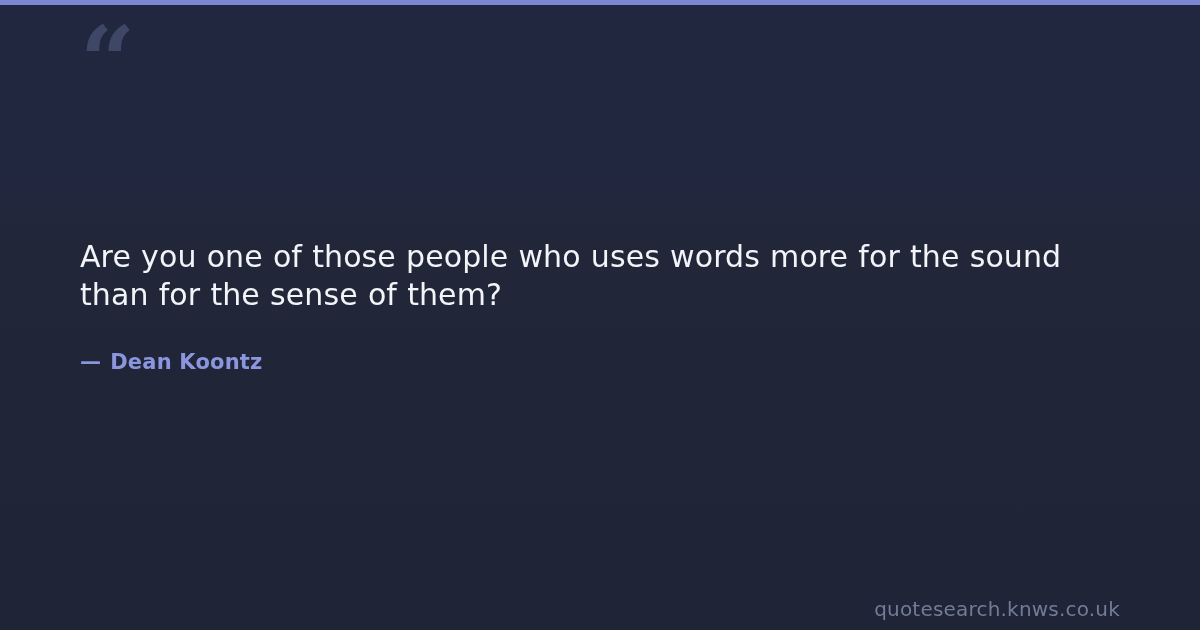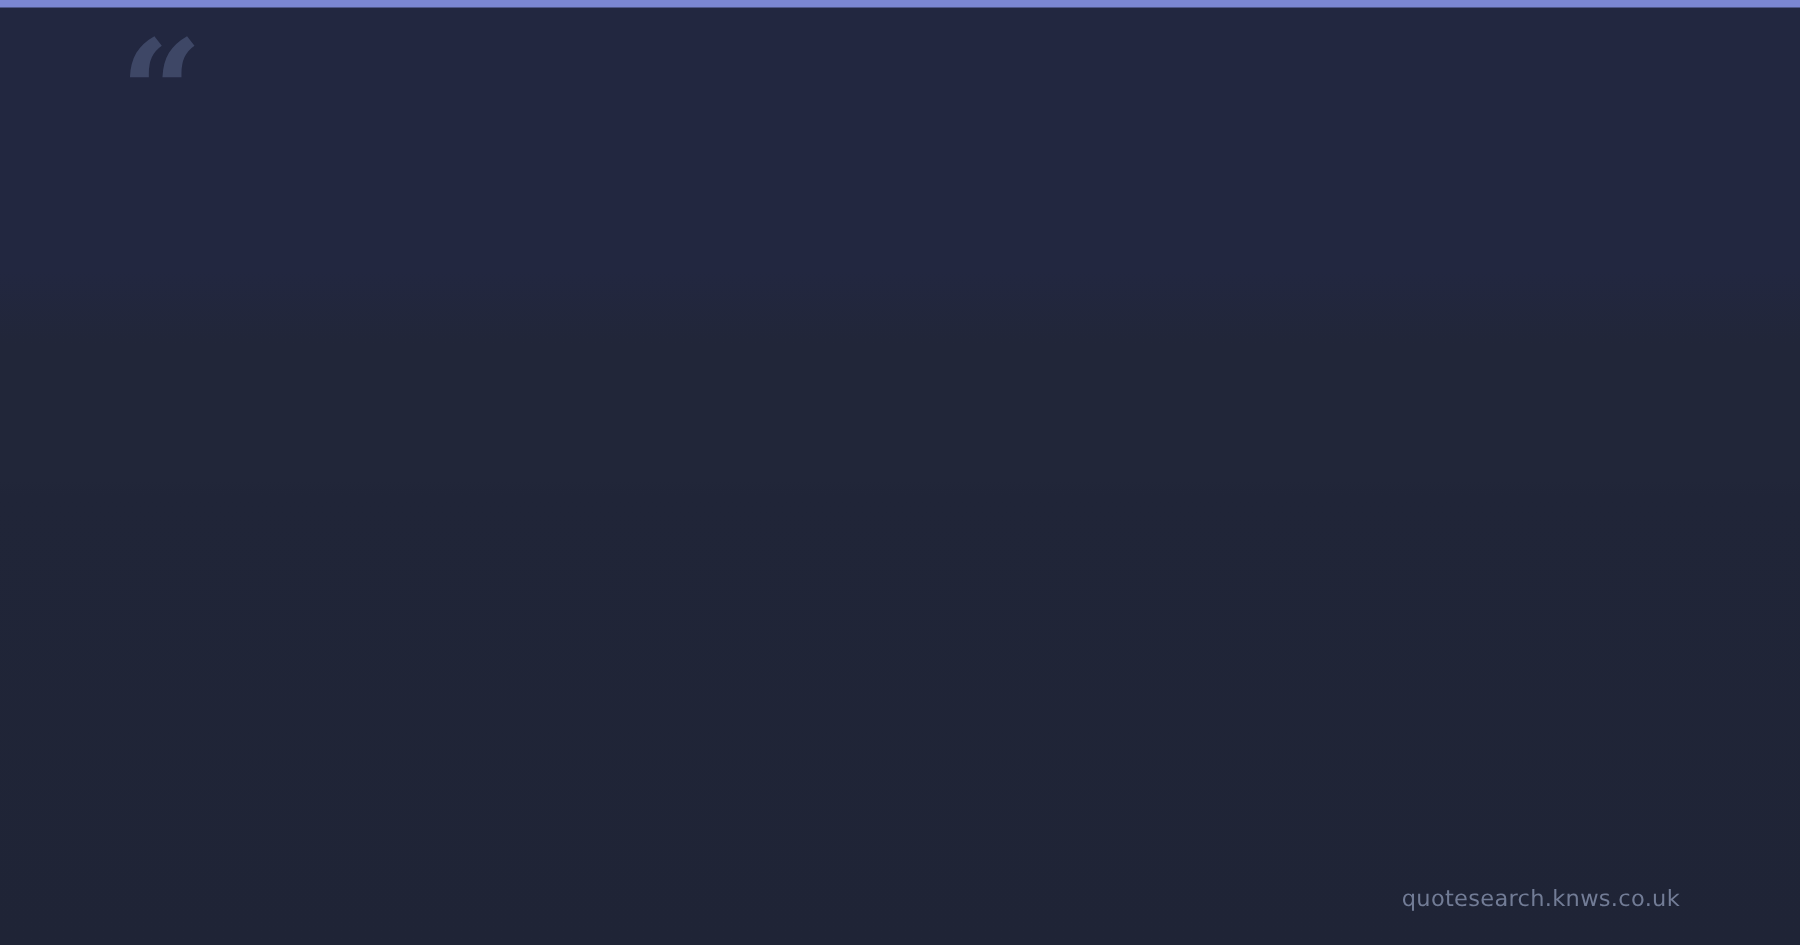--- a/index.html
+++ b/index.html
@@ -90,35 +90,44 @@
 
   .attribution-dash {
     display: inline-block;
     padding-right: 9px;
   }
 
   
   .site-watermark {
     position: absolute;
     right: 80px;
-    bottom: 22px;
+    bottom: 12px;
     font-family: "DejaVu Sans", sans-serif;
-    font-size: 15px;
+    font-size: 20px;
     font-weight: 400;
     line-height: 18px;
     color: #727c96;
     letter-spacing: 0.2px;
     text-align: left;
   }
 </style>
 </head>
 <body>
 
 <div class="quote-card">
 
   <div class="accent-bar"></div>
 
   <div class="quote-mark">“</div>
 
+  <div class="quote-body">
+
+    <p class="quote-text">Are you one of those people who uses words more for the sound than for the sense of them?</p>
+
+    <p class="quote-attribution">
+      <span class="attribution-dash">—</span><span>Dean Koontz</span>
+    </p>
+
+  </div>
 
   <div class="site-watermark">quotesearch.knws.co.uk</div>
 
 </div>
 
 </body></html>

